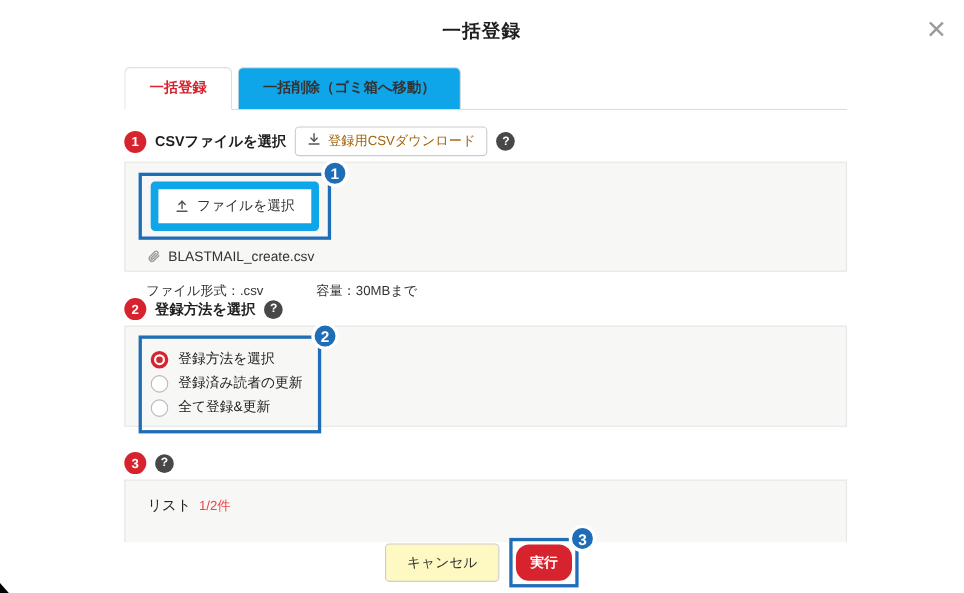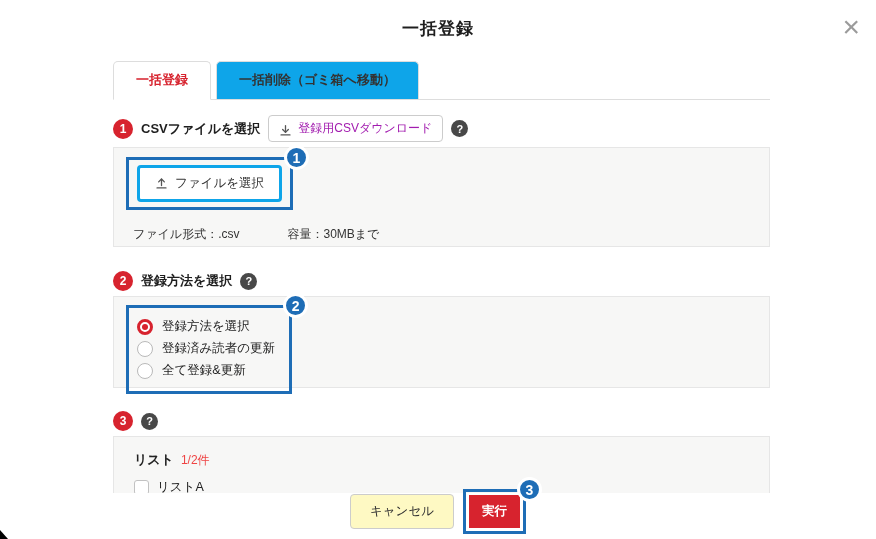--- a/index.html
+++ b/index.html
@@ -66,27 +66,27 @@
   .help {
     width:17px; height:17px;
     border-radius:50%;
     background:#484848;
     color:#fff;
     font-size:11px; font-weight:bold;
     display:inline-flex; align-items:center; justify-content:center;
     cursor:pointer;
   }
   .btn-outline {
-    display:inline-flex; align-items:flex-end; gap:6px;
+    display:inline-flex; align-items:flex-start; gap:6px;
     background:#fff;
     border:1px solid #ccc;
     border-radius:4px;
     padding:4px 10px;
     font-size:12px;
-    color:#a21caf;
+    color:#a16207;
     cursor:pointer;
   }
 
   
   .panel {
     background:#f7f7f6;
     border:1px solid #e6e6e6;
     margin-top:5px;
   }
   .panel-csv { padding:9px 12px 14px; height:100px; }
@@ -112,21 +112,21 @@
     color:#fff;
     font-weight:bold;
     font-size:14px;
     display:flex; align-items:center; justify-content:center;
     z-index:3;
   }
 
   .file-btn {
     display:inline-flex; align-items:center; gap:7px;
     background:#fff;
-    border:3px solid #0ea5e9;
+    border:7px solid #0ea5e9;
     border-radius:4px;
     padding:7px 15px;
     font-size:12.5px;
     color:#333;
     cursor:pointer;
   }
   .file-row {
     display:flex; align-items:center; gap:6px;
     margin:8px 0 0 7px;
     font-size:12.5px;
@@ -153,21 +153,21 @@
     content:"";
     position:absolute; top:50%; left:50%;
     transform:translate(-50%,-50%);
     width:6px; height:6px;
     border-radius:50%;
     background:#d7232e;
   }
 
   
   .list-head { font-size:13px; color:#222; }
-  .list-head b { font-weight:bold; }
+  .list-head b { font-weight:normal; }
   .list-count { font-size:12px; font-weight:normal; margin-left:7px; color:#ef4444; }
   .check-row { display:flex; align-items:center; gap:8px; margin-top:10px; font-size:12.5px; color:#222; cursor:pointer; }
   .checkbox {
     width:15px; height:15px; flex:0 0 15px;
     border:1px solid #c2c2c2;
     border-radius:3px;
     background:#fff;
   }
 
   
@@ -182,21 +182,21 @@
     border:1px solid #ccc;
     border-radius:4px;
     padding:8px 19px;
     font-size:12.5px;
     color:#333;
     cursor:pointer;
   }
   .btn-exec {
     background:#d7232e;
     border:none;
-    border-radius:0;
+    border-radius:12px;
     padding:8px 13px;
     font-size:12.5px;
     color:#fff;
     font-weight:bold;
     cursor:pointer;
   }
 
   .cursor-frag {
     position:absolute;
     left:0; bottom:0;
@@ -246,20 +246,28 @@
               <svg width="13" height="13" viewBox="0 0 16 16" fill="none" stroke="#555" stroke-width="1.6" stroke-linecap="round" stroke-linejoin="round">
                   <path d="M8 10.5v-8"></path>
                   <path d="M4.5 6L8 2.5 11.5 6"></path>
                   <path d="M2.5 13.5h11"></path>
                 </svg>
             </span>
             <span>ファイルを選択</span>
           </button>
         </span>
 
+        <div class="file-row">
+          <span>
+            <svg width="14" height="14" viewBox="0 0 16 16" fill="none" stroke="#9a9a9a" stroke-width="1.4" stroke-linecap="round" stroke-linejoin="round">
+                <path d="M13 7.5l-5.2 5.2a3 3 0 0 1-4.2-4.2L9 3.1a2 2 0 0 1 2.8 2.8L6.6 11.1a1 1 0 0 1-1.4-1.4l4.6-4.6"></path>
+              </svg>
+          </span>
+          <span>BLASTMAIL_create.csv</span>
+        </div>
 
         <div class="notes">
           <span>ファイル形式：.csv</span>
           <span>容量：30MBまで</span>
         </div>
       </div>
     </div>
 
     <div class="section" style="margin-top:24px;">
       <div class="sec-head">
@@ -290,24 +298,20 @@
     <div class="section" style="margin-top:23px;">
       <div class="sec-head">
         <span class="num-badge">3</span>
         <span class="help">?</span>
       </div>
 
       <div class="panel panel-list">
         <div class="list-head">
           <b>リスト</b><span class="list-count">1/2件</span>
         </div>
-        <div class="check-row">
-          <span class="checkbox"></span>
-          <span>リストA</span>
-        </div>
       </div>
     </div>
 
   </div>
 
   <div class="footer">
     <button class="btn-cancel">キャンセル</button>
     <span class="annotate annotate-exec">
       <span class="abadge">3</span>
       <button class="btn-exec">実行</button>

